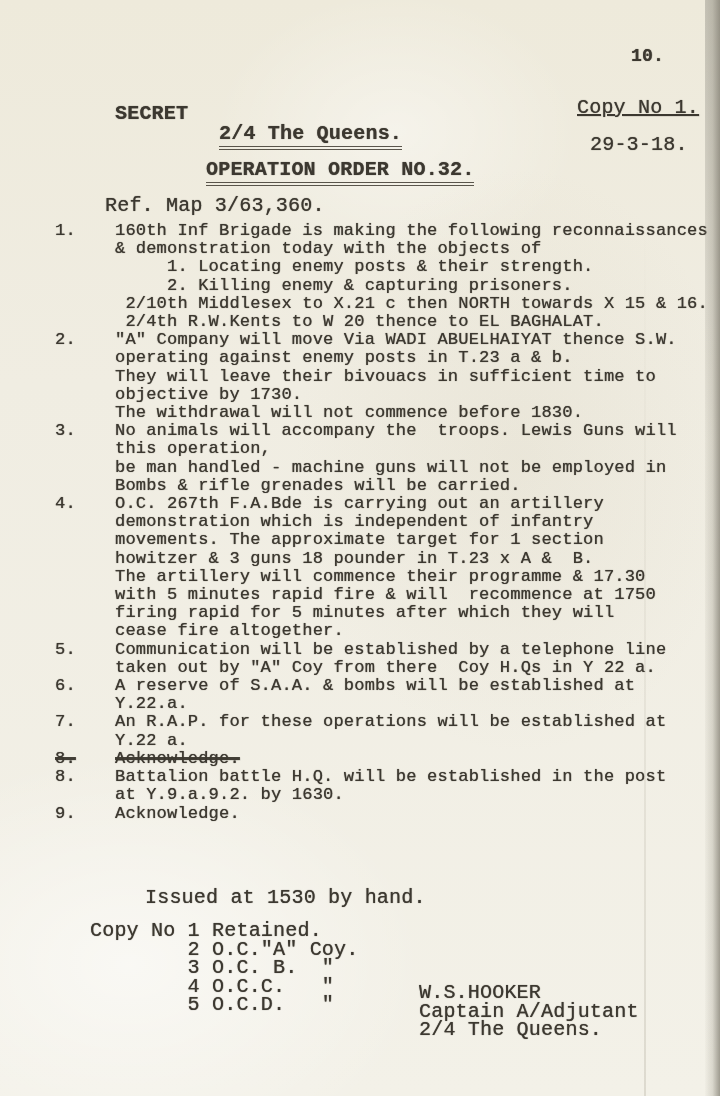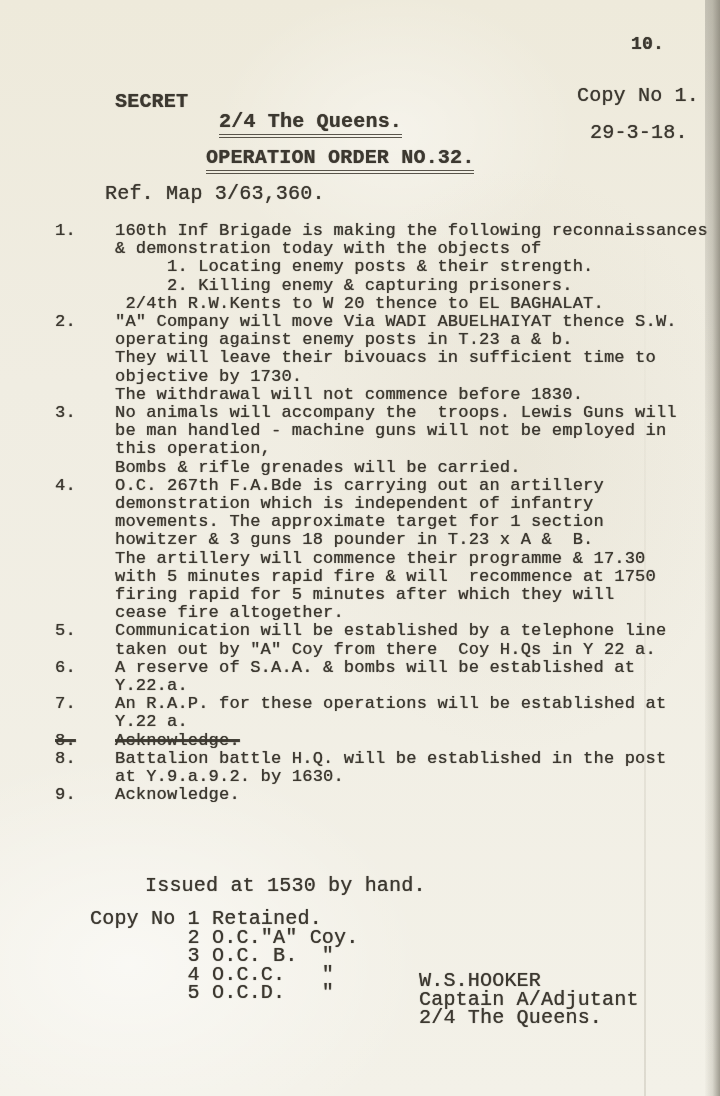--- a/index.html
+++ b/index.html
@@ -7,21 +7,21 @@
     position:relative; width:720px; height:1096px; overflow:hidden;
     font-family:"Liberation Mono","DejaVu Sans Mono",monospace;
     color:#3c3830;
     background:
       radial-gradient(ellipse 320px 420px at 72% 42%, rgba(196,186,158,0.14), transparent 70%),
       radial-gradient(ellipse 420px 300px at 18% 88%, rgba(255,255,255,0.55), transparent 70%),
       radial-gradient(ellipse 260px 200px at 55% 12%, rgba(255,255,255,0.4), transparent 70%),
       linear-gradient(180deg,#eeeadb 0%,#f0ede2 35%,#f3f1e8 100%);
   }
   .tw { white-space:pre; text-shadow:0 0 1px rgba(60,56,48,0.75), 0.4px 0.4px 0.4px rgba(60,56,48,0.3); }
-  .abs { position:absolute; }
+  .abs { position:absolute;margin-top:12px; }
   .fs  { font-size:20px; letter-spacing:0.2px; }
   .bold { font-weight:bold; }
   .u-double { border-bottom:4px double rgba(62,58,48,0.85); padding-bottom:1px; }
 
   .order-body { position:absolute; left:55px; top:222px; width:665px; }
   .row { display:flex; line-height:18.2px; font-size:17px; letter-spacing:0.2px; }
   .row .num { flex:0 0 60px; width:60px; }
   .row.struck .num, .row.struck .text {
     text-decoration:line-through; text-decoration-thickness:2.5px;
     text-decoration-color:rgba(60,56,48,0.8);
@@ -43,21 +43,21 @@
 </style>
 </head>
 <body>
 
 <div class="page">
 
   <div class="abs tw fs bold" style="left:631px; top:34px; font-size:18px;">10.</div>
 
   <div class="abs tw fs bold" style="left:115px; top:90px;">SECRET</div>
 
-  <div class="abs tw fs" style="left:577px; top:84px;">Copy No 1.</div>
+  <div class="abs tw fs" style="left:577px; top:84px;text-decoration:underline;">Copy No 1.</div>
 
   <div class="abs tw fs bold u-double" style="left:219px; top:110px;">2/4 The Queens.</div>
 
   <div class="abs tw fs" style="left:590px; top:121px;">29-3-18.</div>
 
   <div class="abs tw fs bold u-double" style="left:206px; top:146px;">OPERATION ORDER NO.32.</div>
 
   <div class="abs tw fs" style="left:105px; top:182px;">Ref. Map 3/63,360.</div>
 
   <div class="order-body">
@@ -72,20 +72,24 @@
       <div class="row">
         <span class="num tw"> </span>
         <span class="text tw">     1. Locating enemy posts &amp; their strength.</span>
       </div>
       <div class="row">
         <span class="num tw"> </span>
         <span class="text tw">     2. Killing enemy &amp; capturing prisoners.</span>
       </div>
       <div class="row">
         <span class="num tw"> </span>
+        <span class="text tw"> 2/10th Middlesex to X.21 c then NORTH towards X 15 &amp; 16.</span>
+      </div>
+      <div class="row">
+        <span class="num tw"> </span>
         <span class="text tw"> 2/4th R.W.Kents to W 20 thence to EL BAGHALAT.</span>
       </div>
       <div class="row">
         <span class="num tw">2.</span>
         <span class="text tw">"A" Company will move Via WADI ABUELHAIYAT thence S.W.</span>
       </div>
       <div class="row">
         <span class="num tw"> </span>
         <span class="text tw">operating against enemy posts in T.23 a &amp; b.</span>
       </div>
@@ -100,25 +104,25 @@
       <div class="row">
         <span class="num tw"> </span>
         <span class="text tw">The withdrawal will not commence before 1830.</span>
       </div>
       <div class="row">
         <span class="num tw">3.</span>
         <span class="text tw">No animals will accompany the  troops. Lewis Guns will</span>
       </div>
       <div class="row">
         <span class="num tw"> </span>
+        <span class="text tw">this operation,</span>
+      </div>
+      <div class="row">
+        <span class="num tw"> </span>
         <span class="text tw">be man handled - machine guns will not be employed in</span>
-      </div>
-      <div class="row">
-        <span class="num tw"> </span>
-        <span class="text tw">this operation,</span>
       </div>
       <div class="row">
         <span class="num tw"> </span>
         <span class="text tw">Bombs &amp; rifle grenades will be carried.</span>
       </div>
       <div class="row">
         <span class="num tw">4.</span>
         <span class="text tw">O.C. 267th F.A.Bde is carrying out an artillery</span>
       </div>
       <div class="row">

